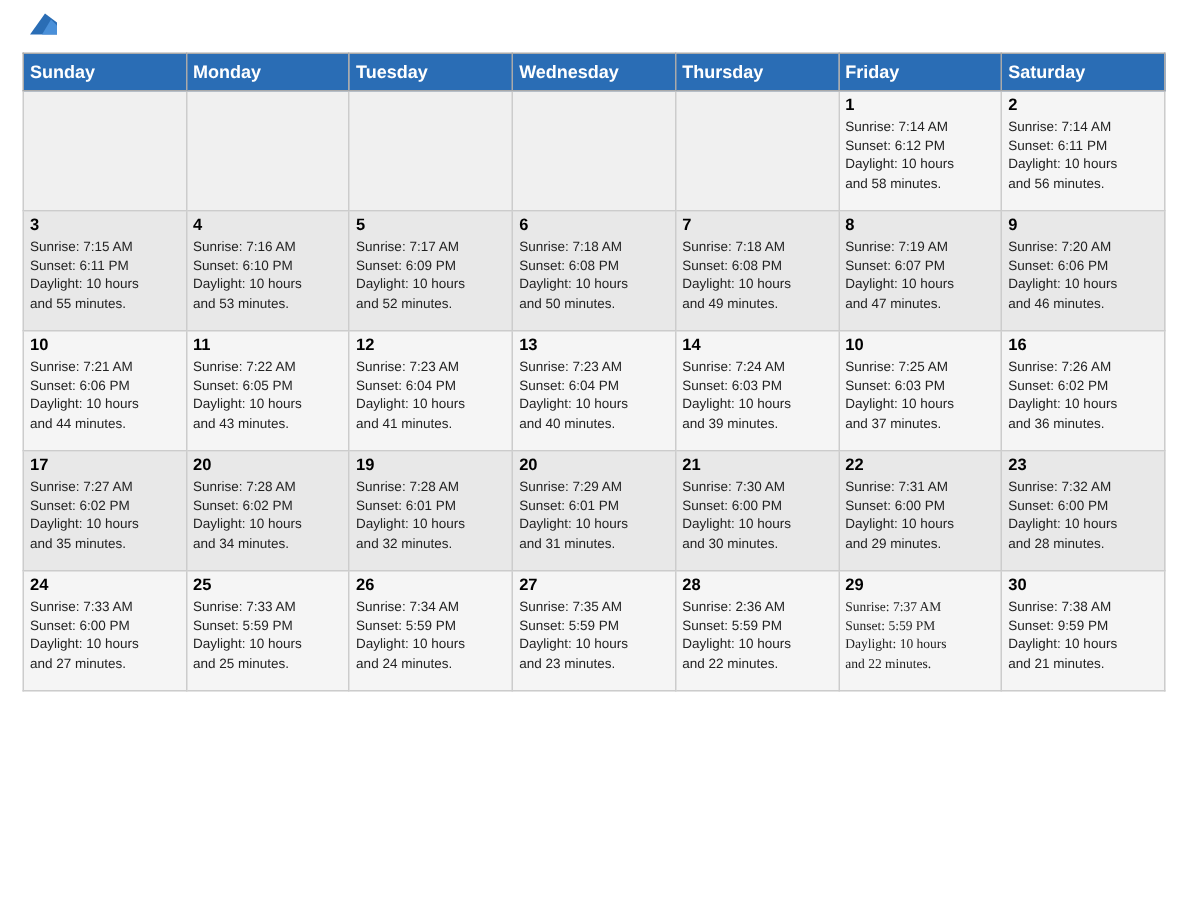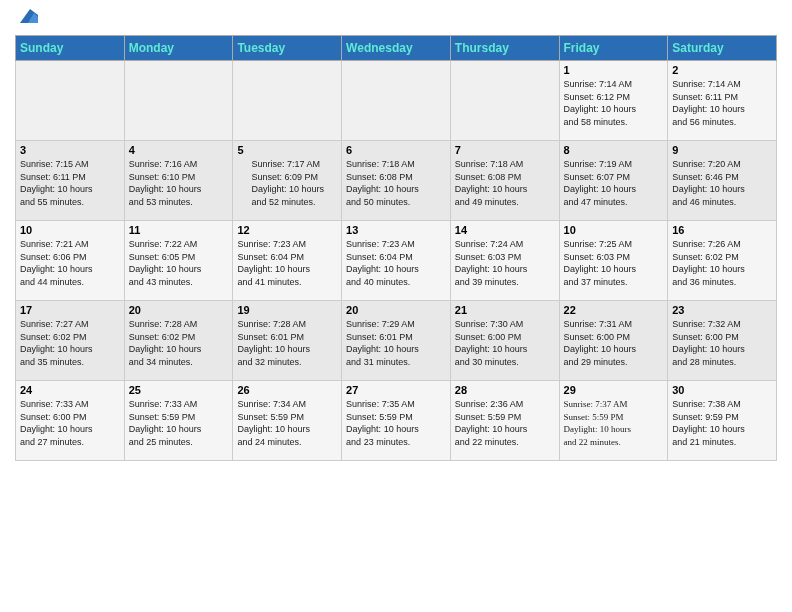--- a/index.html
+++ b/index.html
@@ -15,21 +15,21 @@
     .logo-text .blue { color: #2a6db5; }
 
     .title-block { text-align: right; }
     .month-title { font-size: 32px; font-weight: normal; color: #333; }
     .location { font-size: 14px; color: #555; }
 
     table { width: 100%; border-collapse: collapse; table-layout: fixed; }
 
     thead tr th {
       background-color: #2a6db5;
-      color: #5eead4;
+      color: #ffffff;
       font-size: 12px;
       font-weight: bold;
       padding: 5px 4px;
       text-align: left;
       border: 1px solid #aaa;
     }
 
     tbody tr td {
       vertical-align: top;
       border: 1px solid #ccc;
@@ -116,21 +116,21 @@
           </td>
           <td>
             <span class="day-num">4</span>
             <div class="day-info" style="white-space: pre-line;">Sunrise: 7:16 AM
 Sunset: 6:10 PM
 Daylight: 10 hours
 and 53 minutes.</div>
           </td>
           <td>
             <span class="day-num">5</span>
-            <div class="day-info" style="white-space: pre-line; margin-left: 14px;">Sunrise: 7:17 AM
+            <div class="day-info" style="white-space: pre-line;">Sunrise: 7:17 AM
 Sunset: 6:09 PM
 Daylight: 10 hours
 and 52 minutes.</div>
           </td>
           <td>
             <span class="day-num">6</span>
             <div class="day-info" style="white-space: pre-line;">Sunrise: 7:18 AM
 Sunset: 6:08 PM
 Daylight: 10 hours
 and 50 minutes.</div>
@@ -145,21 +145,21 @@
           <td>
             <span class="day-num">8</span>
             <div class="day-info" style="white-space: pre-line;">Sunrise: 7:19 AM
 Sunset: 6:07 PM
 Daylight: 10 hours
 and 47 minutes.</div>
           </td>
           <td>
             <span class="day-num">9</span>
             <div class="day-info" style="white-space: pre-line;">Sunrise: 7:20 AM
-Sunset: 6:46 PM
+Sunset: 6:06 PM
 Daylight: 10 hours
 and 46 minutes.</div>
           </td>
         </tr>
         <tr>
           <td>
             <span class="day-num">10</span>
             <div class="day-info" style="white-space: pre-line;">Sunrise: 7:21 AM
 Sunset: 6:06 PM
 Daylight: 10 hours

